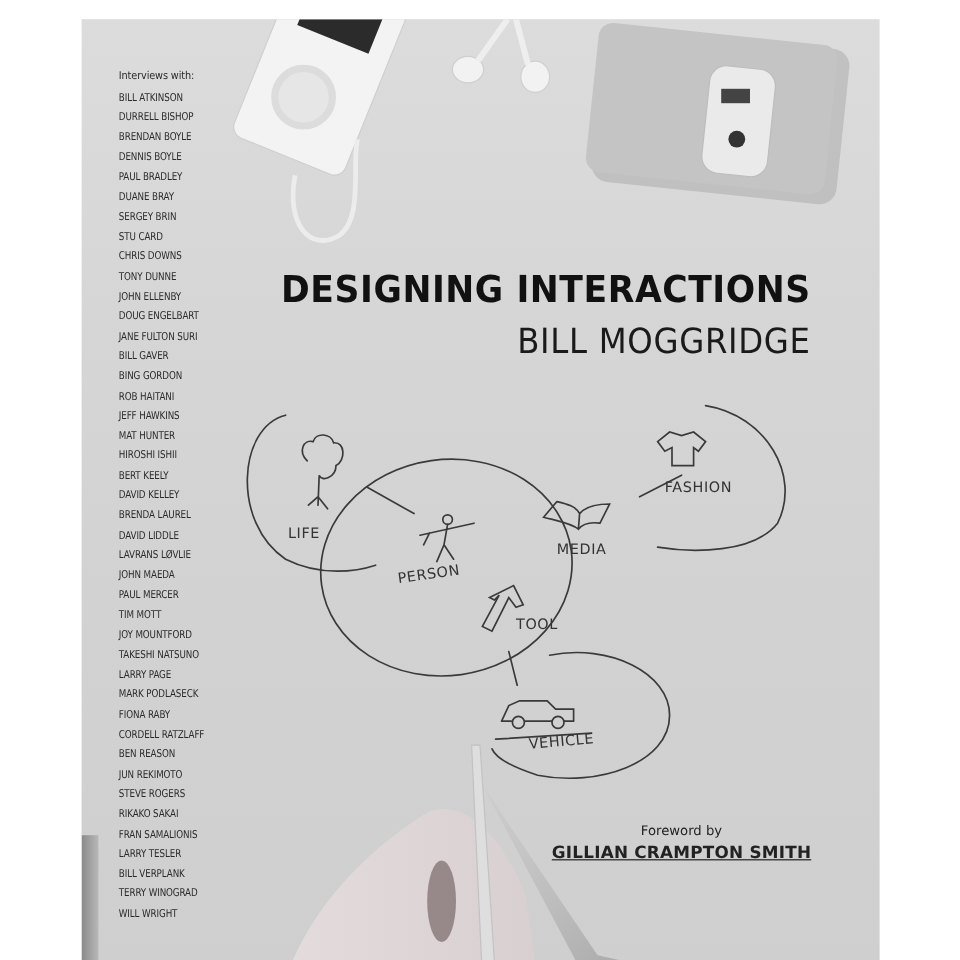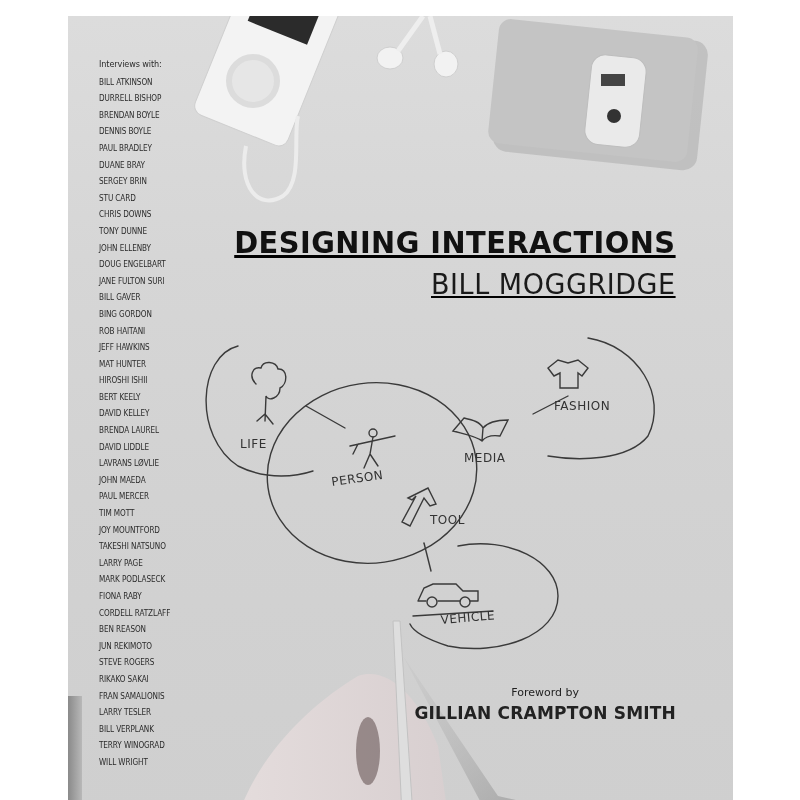--- a/index.html
+++ b/index.html
@@ -17,32 +17,32 @@
       background: linear-gradient(90deg, #8a8a8a, #b8b8b8);
     }
     .interviews {
       position: absolute; left: 31px; top: 40px; width: 110px;
       font-family: "DejaVu Sans Condensed", "DejaVu Sans", sans-serif;
       font-size: 9px; color: #2a2a2a; line-height: 16.6px; letter-spacing: -0.1px;
     }
     .interviews .heading { text-transform: none; margin-bottom: 1px; }
     .interviews .name { text-transform: uppercase; white-space: nowrap; transform: scaleX(0.9); transform-origin: left; }
 
-    .title-block { position: absolute; right: 57px; top: 206px; text-align: right; text-decoration: underline; }
+    .title-block { position: absolute; right: 57px; top: 206px; text-align: right; }
     .title {
       font-family: "DejaVu Sans", sans-serif; font-weight: bold; font-size: 31px; color: #111;
       letter-spacing: 0.5px; line-height: 40px; transform: scaleX(0.93); transform-origin: right;
     }
     .author {
       font-family: "DejaVu Sans", sans-serif; font-size: 29px; color: #1a1a1a; letter-spacing: 0.6px;
       line-height: 44px; transform: scaleX(0.93); transform-origin: right;
     }
     .foreword { position: absolute; right: 57px; top: 670px; text-align: center; }
     .foreword .label { font-size: 11px; color: #222; }
-    .foreword .who { font-size: 17px; font-weight: bold; color: #222; margin-top: 4px; letter-spacing: 0.2px; }
+    .foreword .who { font-size: 14px; font-weight: bold; color: #222; margin-top: 4px; letter-spacing: 0.2px; text-decoration: underline; }
 
     svg.layer { position: absolute; left: 0; top: 0; }
     .sketch-label { font-family: "DejaVu Sans", sans-serif; font-size: 12px; fill: #333; letter-spacing: 0.5px; }
   </style>
 </head>
 <body>
 
 <div class="cover">
 
   <svg class="layer" width="665" height="800">

